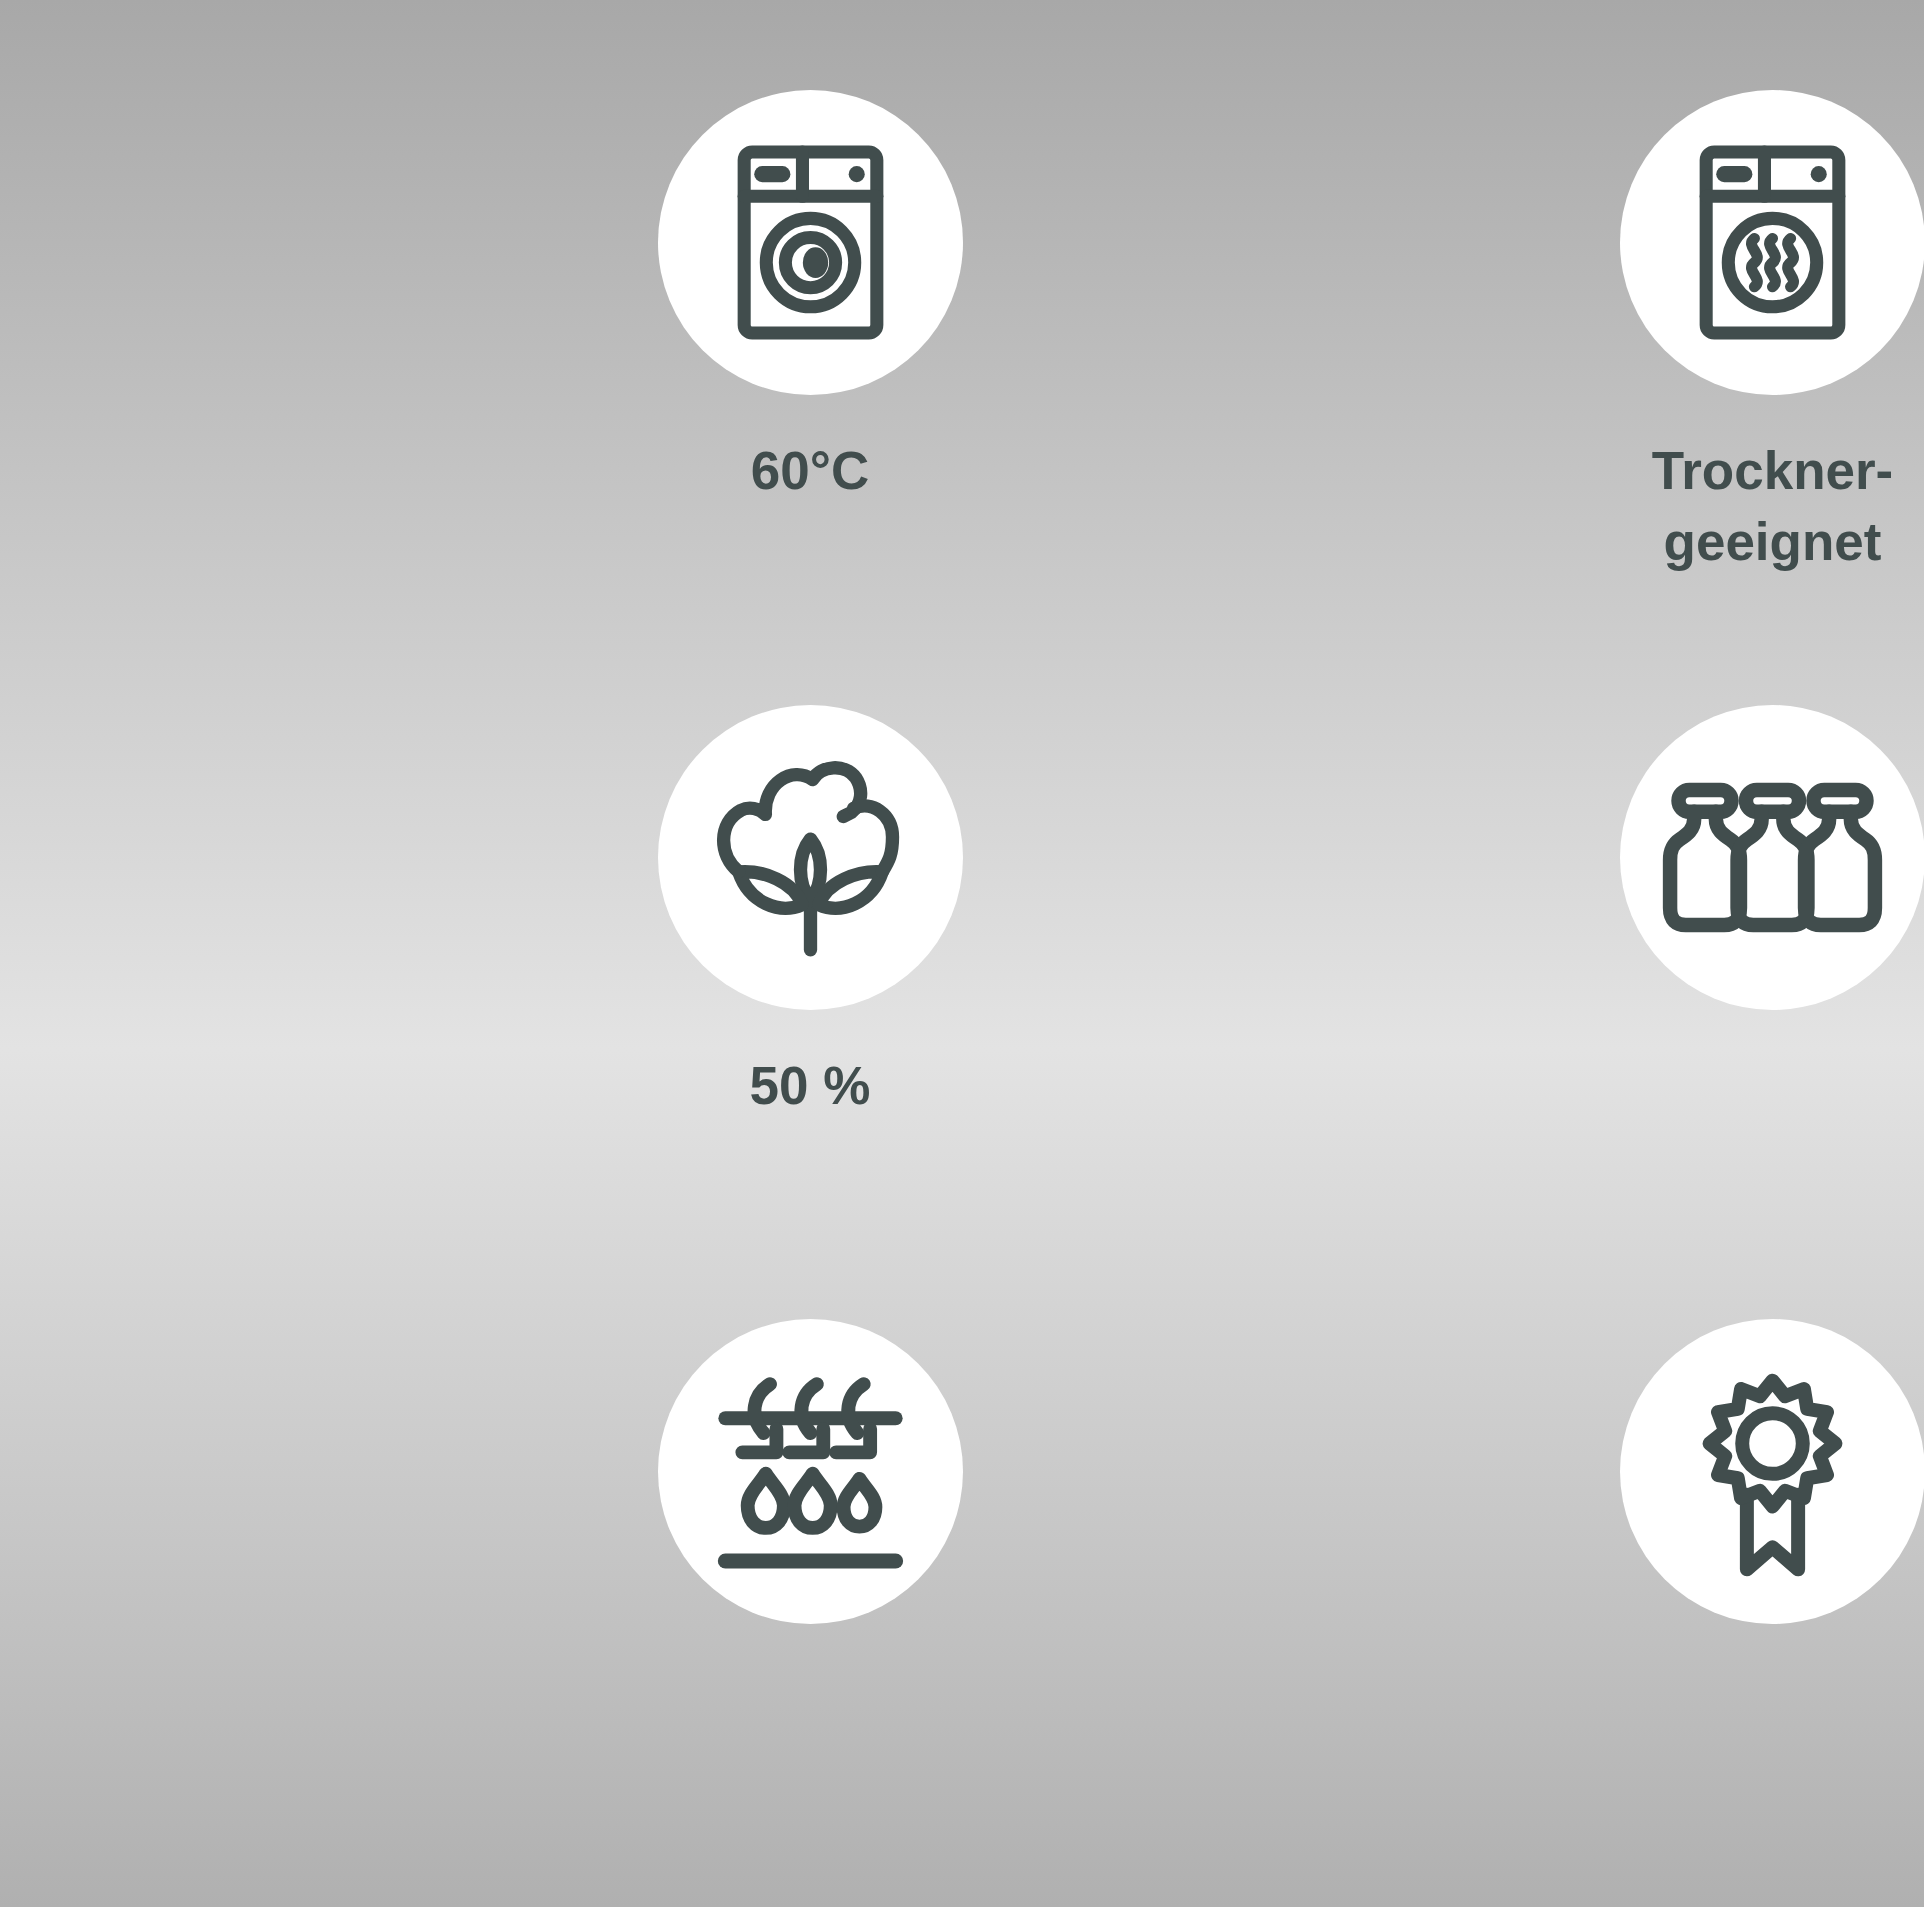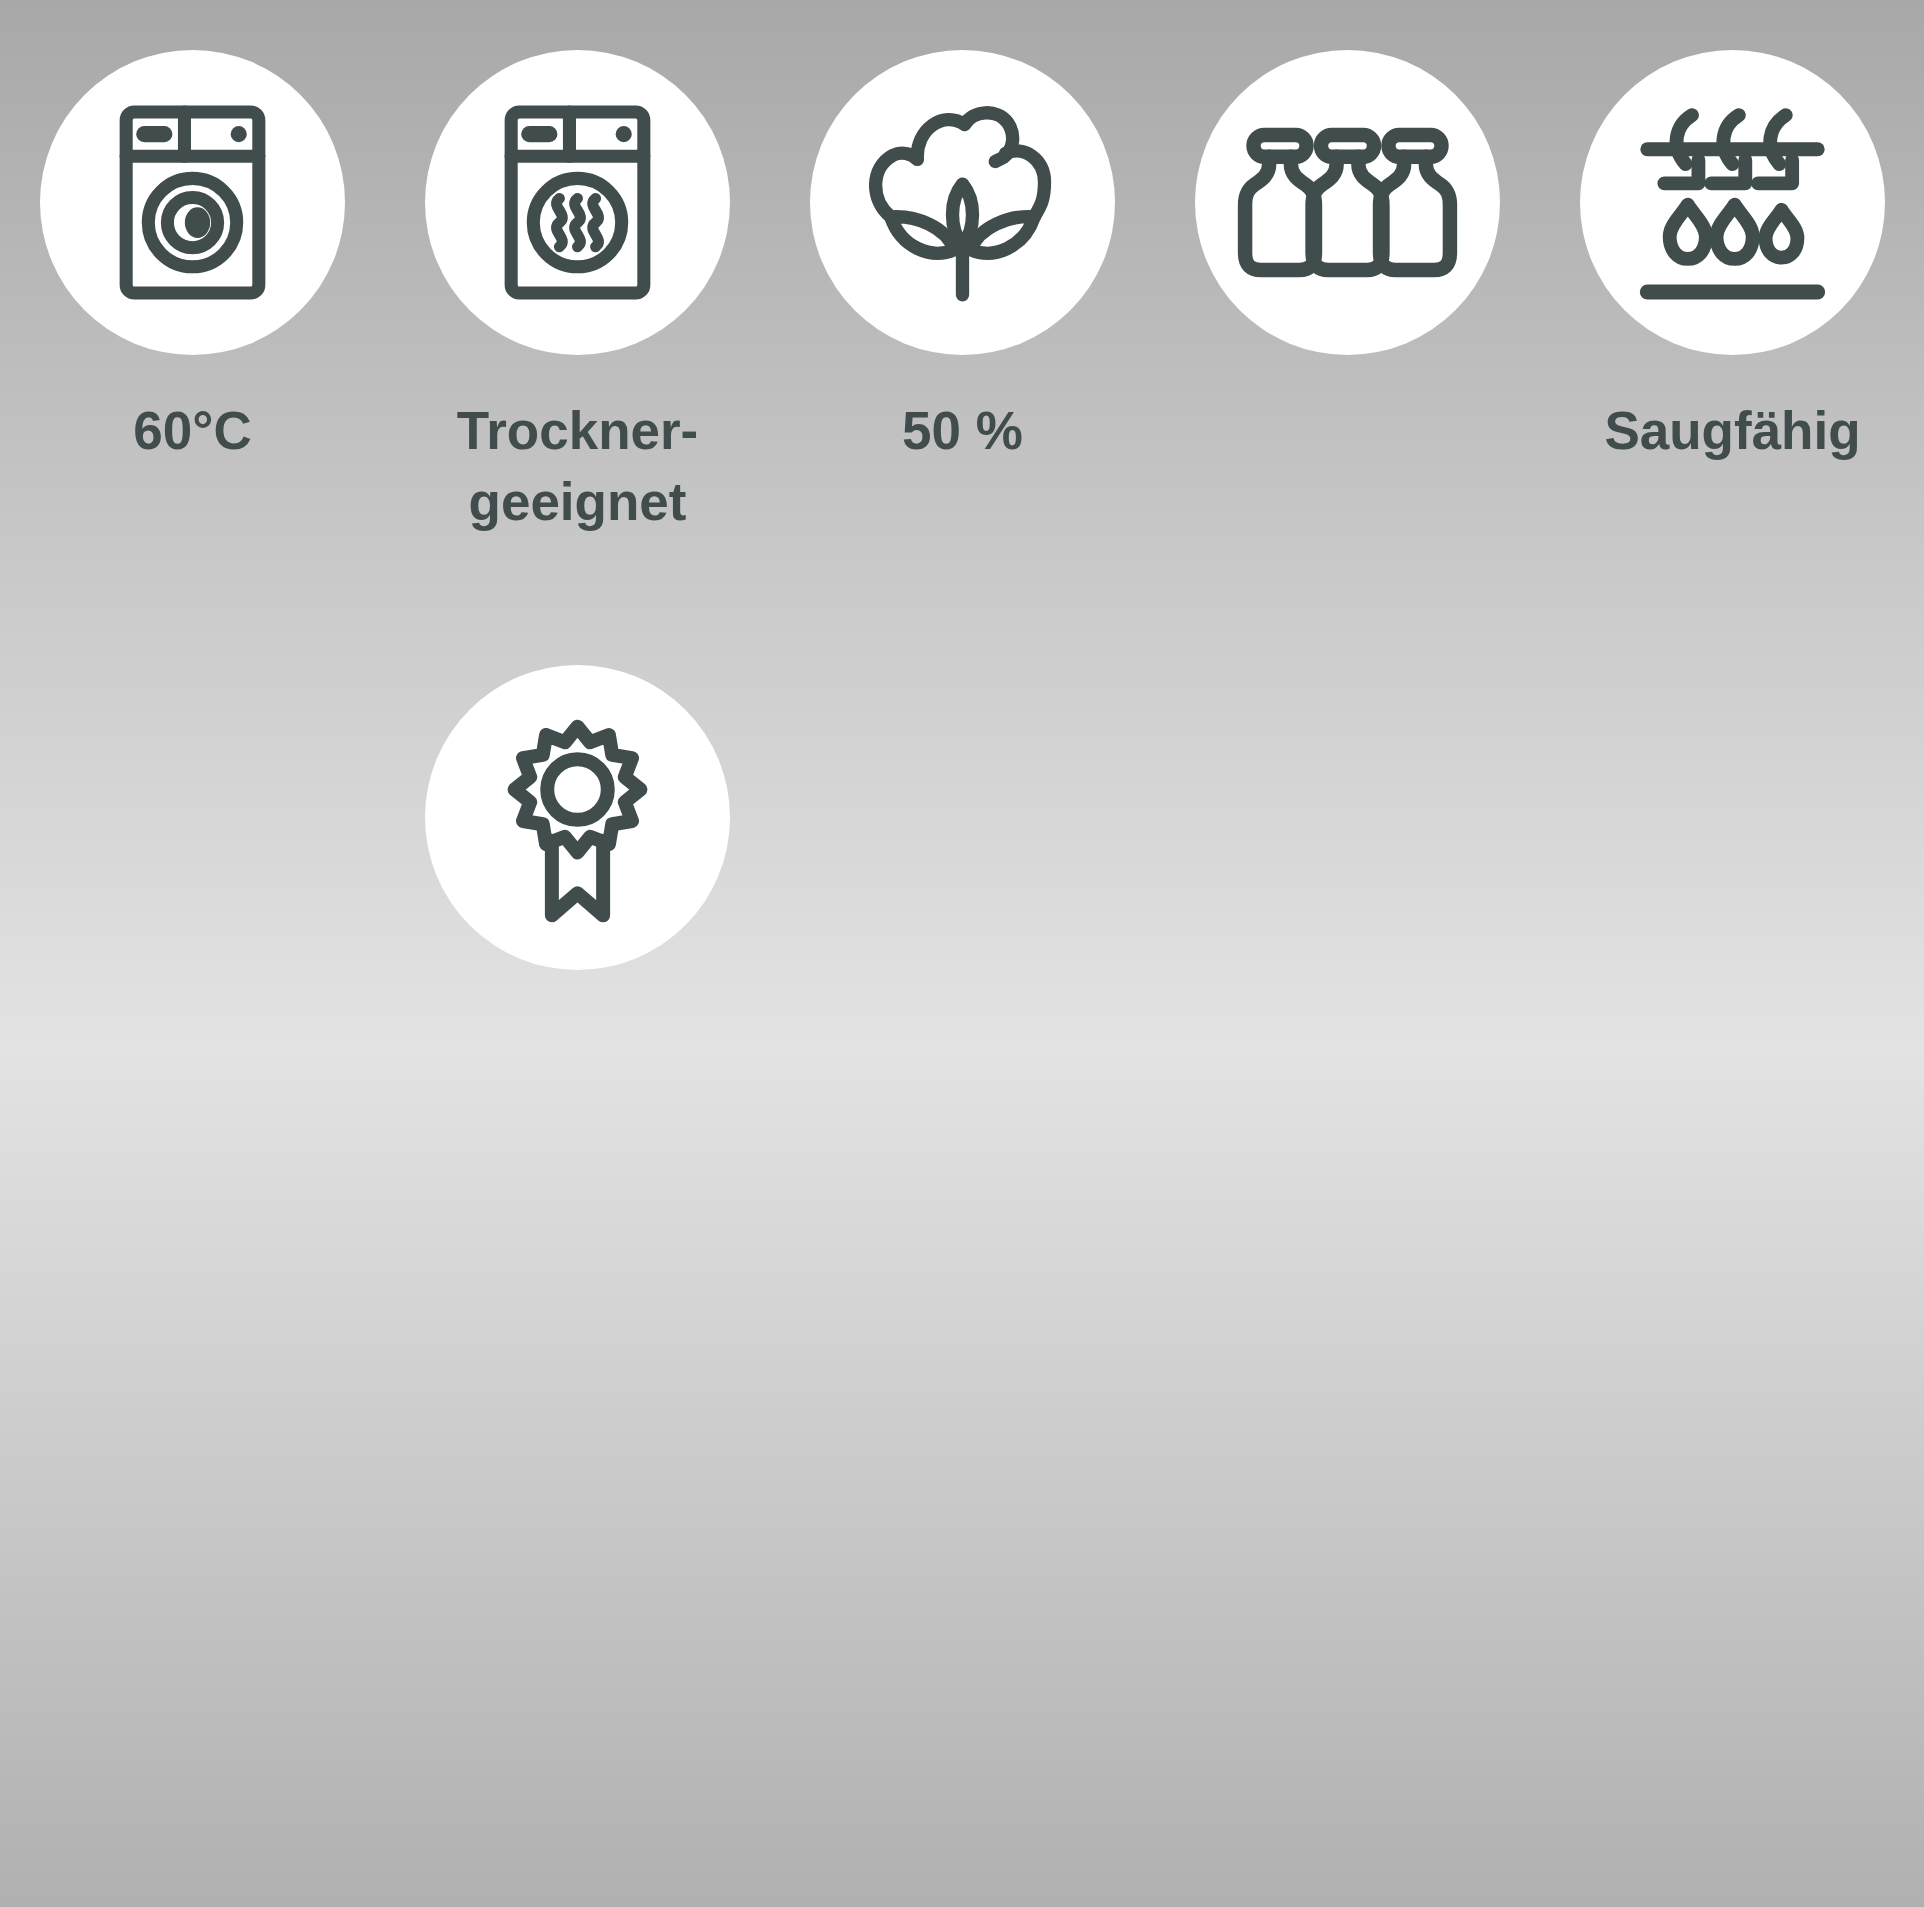--- a/index.html
+++ b/index.html
@@ -8,23 +8,24 @@
   body {
     width: 1925px;
     height: 1907px;
     overflow: hidden;
     background: linear-gradient(180deg, #a8a8a8 0%, #c9c9c9 30%, #e3e3e3 55%, #c7c7c7 80%, #b0b0b0 100%);
     font-family: "Liberation Sans", sans-serif;
   }
   .board { width: 1925px; height: 1907px; }
   .grid {
     display: grid;
-    grid-template-columns: repeat(5, 1fr);
+    grid-template-columns: repeat(1, 1fr);
     row-gap: 128px;
     padding-top: 50px;
+    margin-top: 40px;
   }
   .tile {
     display: flex;
     flex-direction: column;
     align-items: center;
   }
   .tile.center { grid-column: 2; }
   .circle {
     width: 305px;
     height: 305px;
@@ -133,24 +134,20 @@
           <path d="M53 9 C45 14 43 24 50 32"></path>
           <path d="M40 41 L56 41 L56 30"></path>
           <path d="M75 9 C67 14 65 24 72 32"></path>
           <path d="M62 41 L78 41 L78 30"></path>
           <path transform="translate(29 63)" d="M0 -12 C3 -7 8.5 -2.5 8.5 3 C8.5 9.5 4.8 13.5 0 13.5 C-4.8 13.5 -8.5 9.5 -8.5 3 C-8.5 -2.5 -3 -7 0 -12 Z"></path>
           <path transform="translate(51 63)" d="M0 -12 C3 -7 8.5 -2.5 8.5 3 C8.5 9.5 4.8 13.5 0 13.5 C-4.8 13.5 -8.5 9.5 -8.5 3 C-8.5 -2.5 -3 -7 0 -12 Z"></path>
           <path transform="translate(73 64) scale(0.88)" stroke-width="7.4" d="M0 -12 C3 -7 8.5 -2.5 8.5 3 C8.5 9.5 4.8 13.5 0 13.5 C-4.8 13.5 -8.5 9.5 -8.5 3 C-8.5 -2.5 -3 -7 0 -12 Z"></path>
           <line x1="10" y1="92" x2="90" y2="92" stroke-width="7"></line>
         </svg>
       </div>
-      <div class="label">
-        <span>Saugfähig</span>
-        <span></span>
-      </div>
     </div>
 
 
     <div class="tile center">
       <div class="circle">
         <svg class="icon" width="233" height="233" viewBox="0 0 100 100" stroke-width="6">
           <path d="M39 60 L39 92 L50 82.5 L61 92 L61 60"></path>
           <path d="M50 11 L55.4 17.7 L63.5 14.6 L64.9 23.1 L73.4 24.5 L70.3 32.6 L77 38 L70.3 43.4 L73.4 51.5 L64.9 52.9 L63.5 61.4 L55.4 58.3 L50 65 L44.6 58.3 L36.5 61.4 L35.1 52.9 L26.6 51.5 L29.7 43.4 L23 38 L29.7 32.6 L26.6 24.5 L35.1 23.1 L36.5 14.6 L44.6 17.7 Z"></path>
           <circle cx="50" cy="38" r="13"></circle>
         </svg>

